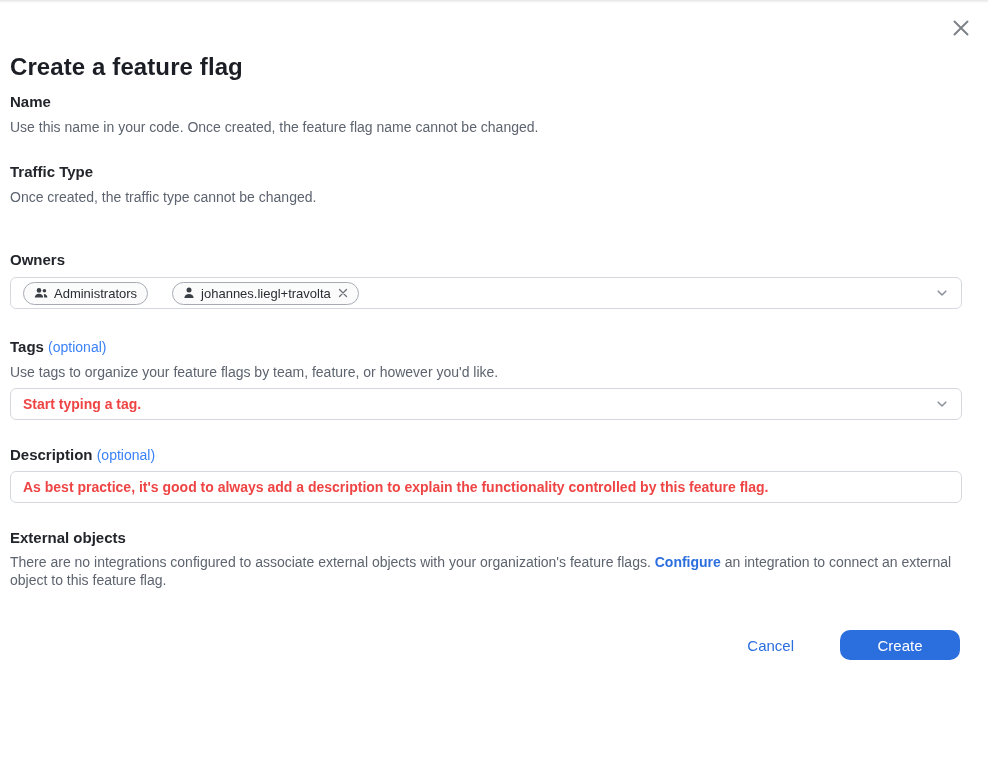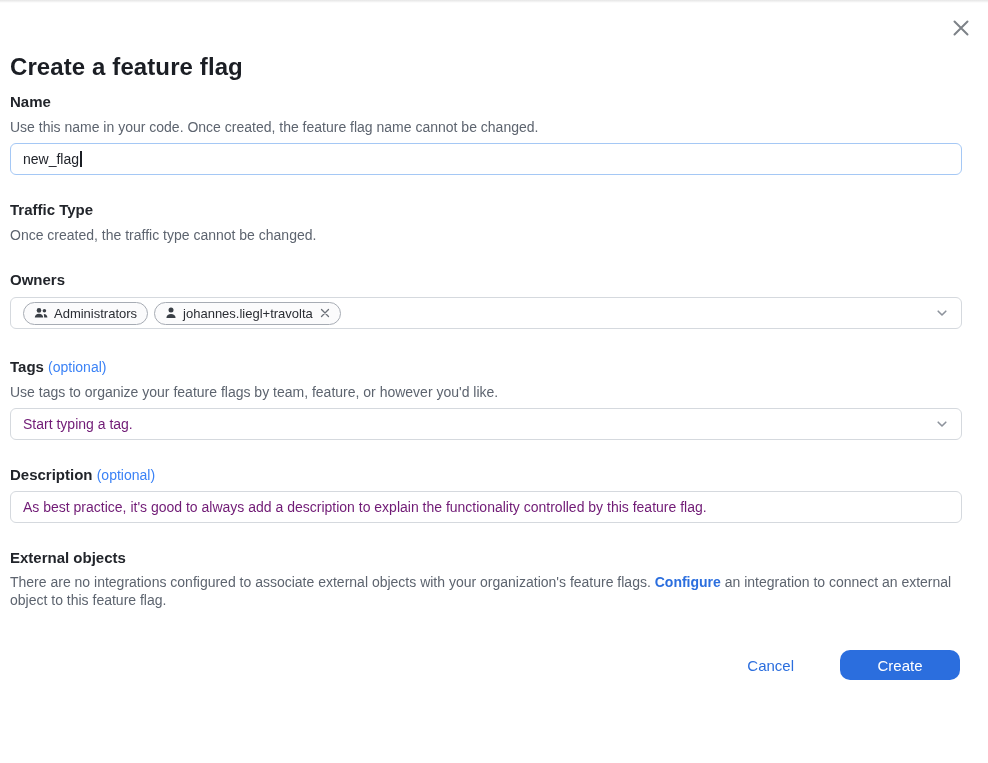--- a/index.html
+++ b/index.html
@@ -43,39 +43,39 @@
     display: flex; align-items: center;
     padding: 0 12px;
     font-size: 14px; color: #21242b;
     position: relative;
   }
   .control.focused { border-color: #a5c8f5; }
   .caret {
     display: inline-block; width: 1.5px; height: 16px;
     background: #1b1e24; margin-left: 1px; vertical-align: middle;
   }
-  .placeholder { color: #701a75; }
+  .placeholder { color: #ef4444; font-weight: bold; }
   .chevron-wrap {
     position: absolute; right: 12px; top: 0; bottom: 0;
     display: flex; align-items: center;
   }
-  .chips { display: flex; gap: 6px; align-items: flex-end; }
+  .chips { display: flex; gap: 24px; align-items: flex-end; }
   .chip {
     height: 23px; padding: 0 10px;
     border: 1px solid #a7acb4; border-radius: 12px;
     background: #fbfbfc;
     display: flex; align-items: center; gap: 6px;
     font-size: 13px; color: #2a2d33; white-space: nowrap;
   }
   .chip-remove {
     display: flex; align-items: center; cursor: pointer; margin-left: 1px;
   }
   .section-name   { margin-top: 10px; }
   .section-traffic{ margin-top: 25px; }
-  .section-owners { margin-top: 25px; }
+  .section-owners { margin-top: 43px; }
   .section-tags   { margin-top: 28px; }
   .section-desc   { margin-top: 25px; }
   .section-ext    { margin-top: 25px; }
   .ext-text {
     margin-top: 5px; font-size: 14px; line-height: 18px; color: #5d646f;
     width: 952px;
   }
   .link { color: #2b6ede; font-weight: 700; text-decoration: none; cursor: pointer; }
   .footer {
     margin-top: 41px;
@@ -106,24 +106,20 @@
   </span>
 </button>
 
 <div class="modal-content">
 
   <h1 class="modal-title">Create a feature flag</h1>
 
   <div class="section-name">
     <div class="field-label">Name</div>
     <div class="field-help">Use this name in your code. Once created, the feature flag name cannot be changed.</div>
-    <div class="control focused">
-      <span>new_flag</span>
-        <span class="caret"></span>
-    </div>
   </div>
 
   <div class="section-traffic">
     <div class="field-label">Traffic Type</div>
     <div class="field-help">Once created, the traffic type cannot be changed.</div>
   </div>
 
   <div class="section-owners">
     <div class="field-label">Owners</div>
     <div class="control" style="margin-top:7px;">

